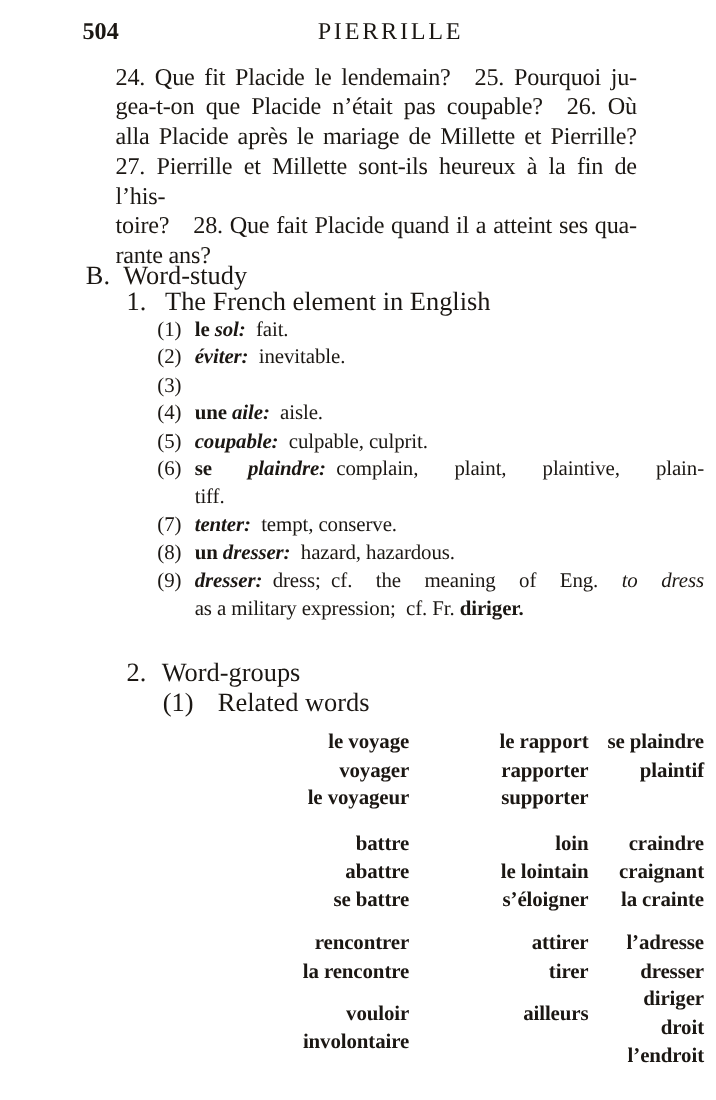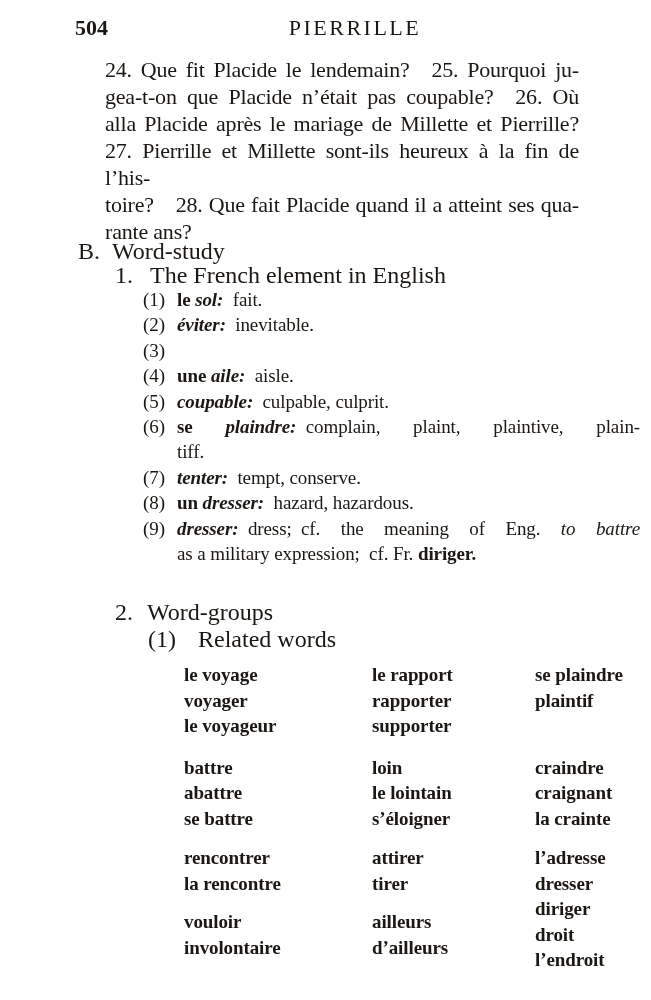--- a/index.html
+++ b/index.html
@@ -37,21 +37,21 @@
   .ws-item{display:flex;}
   .ws-marker{width:34px;flex:none;}
   .ws-content{flex:1;min-width:0;}
   .ws-line.just{text-align:justify;text-align-last:justify;}
   .b{font-weight:bold;}
   .bi{font-weight:bold;font-style:italic;}
   .i{font-style:italic;}
   
   .wg{position:absolute;left:184px;top:662px;width:456px;
     font-size:19px;line-height:25.5px;font-weight:bold;letter-spacing:-0.1px;}
-  .wg-row{display:grid;grid-template-columns:188px 163px 1fr;}
+  .wg-row{display:grid;grid-template-columns:188px 163px 1fr;text-align:right;}
   .wg-row.gap1{margin-bottom:16px;}
   .wg-row.gap2{margin-bottom:14px;}
   .wg-sub + .wg-sub{margin-top:13px;}
   .word{white-space:nowrap;}
 </style>
 </head>
 <body>
 
 <div class="page">
 
@@ -129,21 +129,21 @@
     <div class="ws-item">
       <span class="ws-marker">(8)</span>
       <div class="ws-content">
         <div class="ws-line"><span class="b">un </span><span class="bi">dresser:</span><span> hazard, hazardous.</span></div>
       </div>
     </div>
 
     <div class="ws-item">
       <span class="ws-marker">(9)</span>
       <div class="ws-content">
-        <div class="ws-line just"><span class="bi">dresser:</span><span> dress; cf. the meaning of Eng. </span><span class="i">to battre</span></div>
+        <div class="ws-line just"><span class="bi">dresser:</span><span> dress; cf. the meaning of Eng. </span><span class="i">to dress</span></div>
         <div class="ws-line"><span>as a military expression; cf. Fr. </span><span class="b">diriger.</span></div>
       </div>
     </div>
 
   </div>
 
   <div class="heading sec-2">
     <span class="lbl-2">2.</span><span>Word-groups</span>
   </div>
 
@@ -199,21 +199,20 @@
           <div class="word">involontaire</div>
         </div>
       </div>
       <div class="wg-col">
         <div class="wg-sub">
           <div class="word">attirer</div>
           <div class="word">tirer</div>
         </div>
         <div class="wg-sub">
           <div class="word">ailleurs</div>
-          <div class="word">d’ailleurs</div>
         </div>
       </div>
       <div class="wg-col">
         <div class="word">l’adresse</div>
         <div class="word">dresser</div>
         <div class="word">diriger</div>
         <div class="word">droit</div>
         <div class="word">l’endroit</div>
       </div>
     </div>

